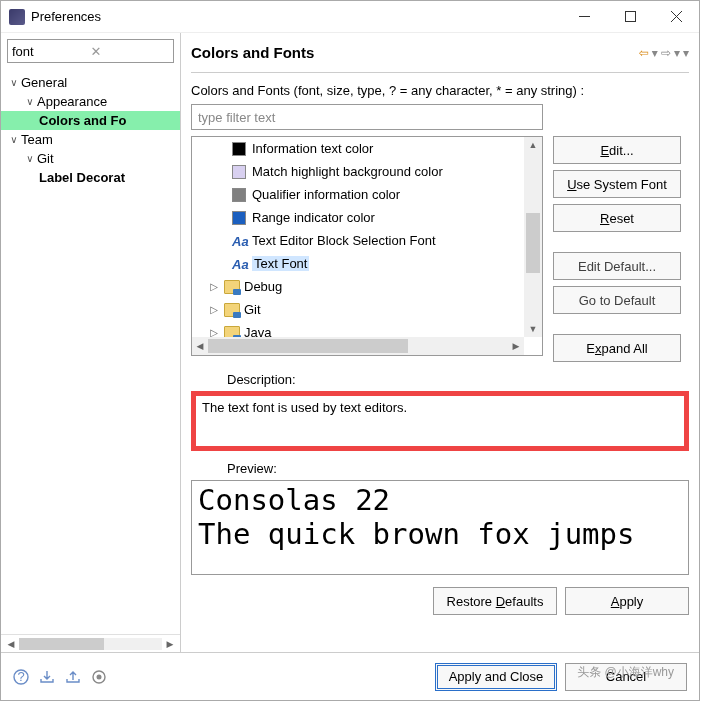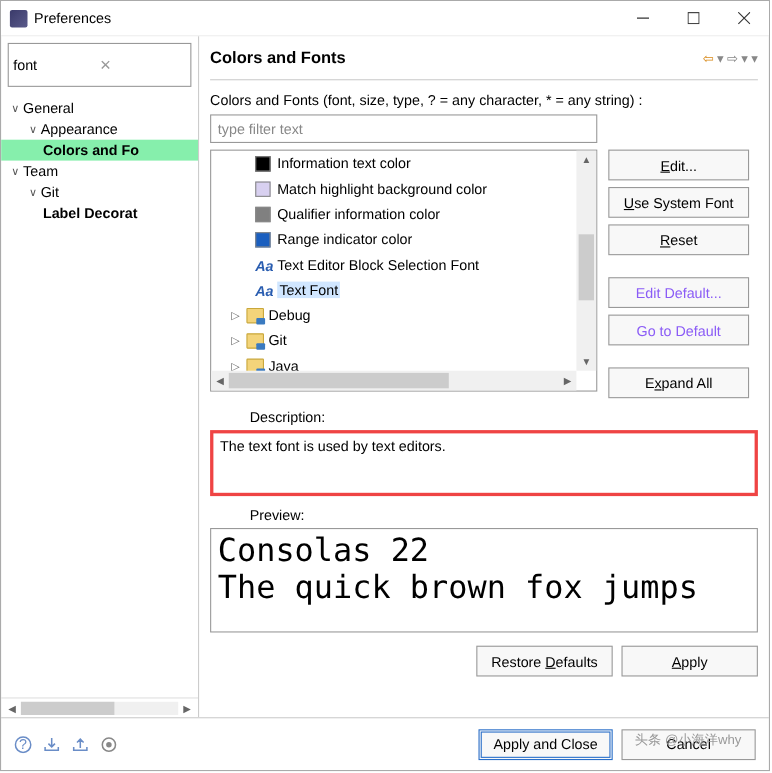--- a/index.html
+++ b/index.html
@@ -5,21 +5,21 @@
 * { box-sizing: border-box; margin: 0; padding: 0; font-family: "Segoe UI", Tahoma, sans-serif; font-size: 13px; }
 body { background: #fff; width: 702px; height: 703px; overflow: hidden; position: relative; }
 .window { border: 1px solid #aaa; width: 700px; height: 701px; display: flex; flex-direction: column; }
 .titlebar { height: 32px; display: flex; align-items: center; padding-left: 8px; background: #fff; border-bottom: 1px solid #eee; }
 .titlebar .icon { width: 16px; height: 16px; margin-right: 6px; background: linear-gradient(135deg,#3a3a6a,#5a5a8a); border-radius: 2px; }
 .titlebar .spacer { flex: 1; }
 .titlebar .winbtn { width: 46px; height: 32px; display: flex; align-items: center; justify-content: center; color: #333; }
 .titlebar .winbtn svg { width: 11px; height: 11px; }
 .body { flex: 1; display: flex; }
 .sidebar { width: 180px; border-right: 1px solid #ccc; display: flex; flex-direction: column; }
-.filterbox { margin: 6px; border: 1px solid #999; height: 40px; display: flex; align-items: center; padding: 3px 4px; }
+.filterbox { margin: 6px; border: 1px solid #999; height: 24px; display: flex; align-items: center; padding: 3px 4px; }
 .filterbox span { flex: 1; color: #000; }
 .filterbox .clear { width: 14px; height: 14px; color: #999; }
 .tree { flex: 1; padding: 4px 0; overflow: hidden; }
 .tree-item { padding: 2px 0 2px 6px; display: flex; align-items: center; white-space: nowrap; overflow: hidden; }
 .tree-item .tw { width: 14px; text-align: center; color: #555; font-size: 10px; }
 .tree-item.lvl1 { padding-left: 6px; }
 .tree-item.lvl2 { padding-left: 22px; }
 .tree-item.lvl3 { padding-left: 38px; }
 .tree-item.sel { background: #86efac; font-weight: bold; }
 .tree-item.boldonly { font-weight: bold; }
@@ -51,24 +51,24 @@
 .listvscroll { position: absolute; right: 0; top: 0; width: 18px; bottom: 18px; background: #f0f0f0; display: flex; flex-direction: column; }
 .listvscroll .btnsc { height: 16px; display:flex; align-items:center; justify-content:center; font-size:9px; color:#666; }
 .listvscroll .track { flex: 1; position: relative; }
 .listvscroll .thumb { position: absolute; left: 2px; right: 2px; top: 60px; height: 60px; background: #ccc; }
 .listhscroll { position:absolute; left:0; right:18px; bottom:0; height:18px; background:#f0f0f0; display:flex; }
 .listhscroll .btnsc { width:16px; display:flex; align-items:center; justify-content:center; font-size:9px; color:#666; }
 .listhscroll .track { flex:1; position:relative; }
 .listhscroll .thumb { position:absolute; top:2px; bottom:2px; left:0; width:200px; background:#ccc; }
 .btncol { margin-left: 10px; display: flex; flex-direction: column; gap: 6px; }
 .btn { border: 1px solid #999; background: #f8f8f8; height: 28px; width: 128px; display: flex; align-items: center; justify-content: center; }
-.btn.disabled { color: #8b5cf6; }
+.btn.disabled { color: #404040; }
 .btn .ul { text-decoration: underline; }
 .section-lbl { margin-top: 10px; margin-bottom: 4px; margin-left: 36px; }
-.descbox { border: 3px solid #ef4444; height: 60px; padding: 4px 6px; }
+.descbox { border: 5px solid #ef4444; height: 60px; padding: 4px 6px; }
 .previewbox { border: 1px solid #999; height: 95px; padding: 2px 6px; overflow: hidden; }
 .previewbox .l1 { font-family: Consolas, monospace; font-size: 29px; white-space: nowrap; }
 .btnrow { display: flex; justify-content: flex-end; gap: 8px; margin-top: 12px; }
 .btnrow .btn { width: 124px; }
 .footer { height: 48px; border-top: 1px solid #ccc; display: flex; align-items: center; padding: 0 12px; }
 .footicons { display: flex; gap: 10px; align-items: center; color: #6a8dc7; }
 .footicons .fi { width: 16px; height: 16px; display:flex; align-items:center; justify-content:center; }
 .footbtns { margin-left: auto; display: flex; gap: 8px; }
 .footbtns .btn { width: 122px; }
 .footbtns .btn.primary { border: 1px solid #2a6fc9; outline: 1px solid #2a6fc9; outline-offset: -3px; }

